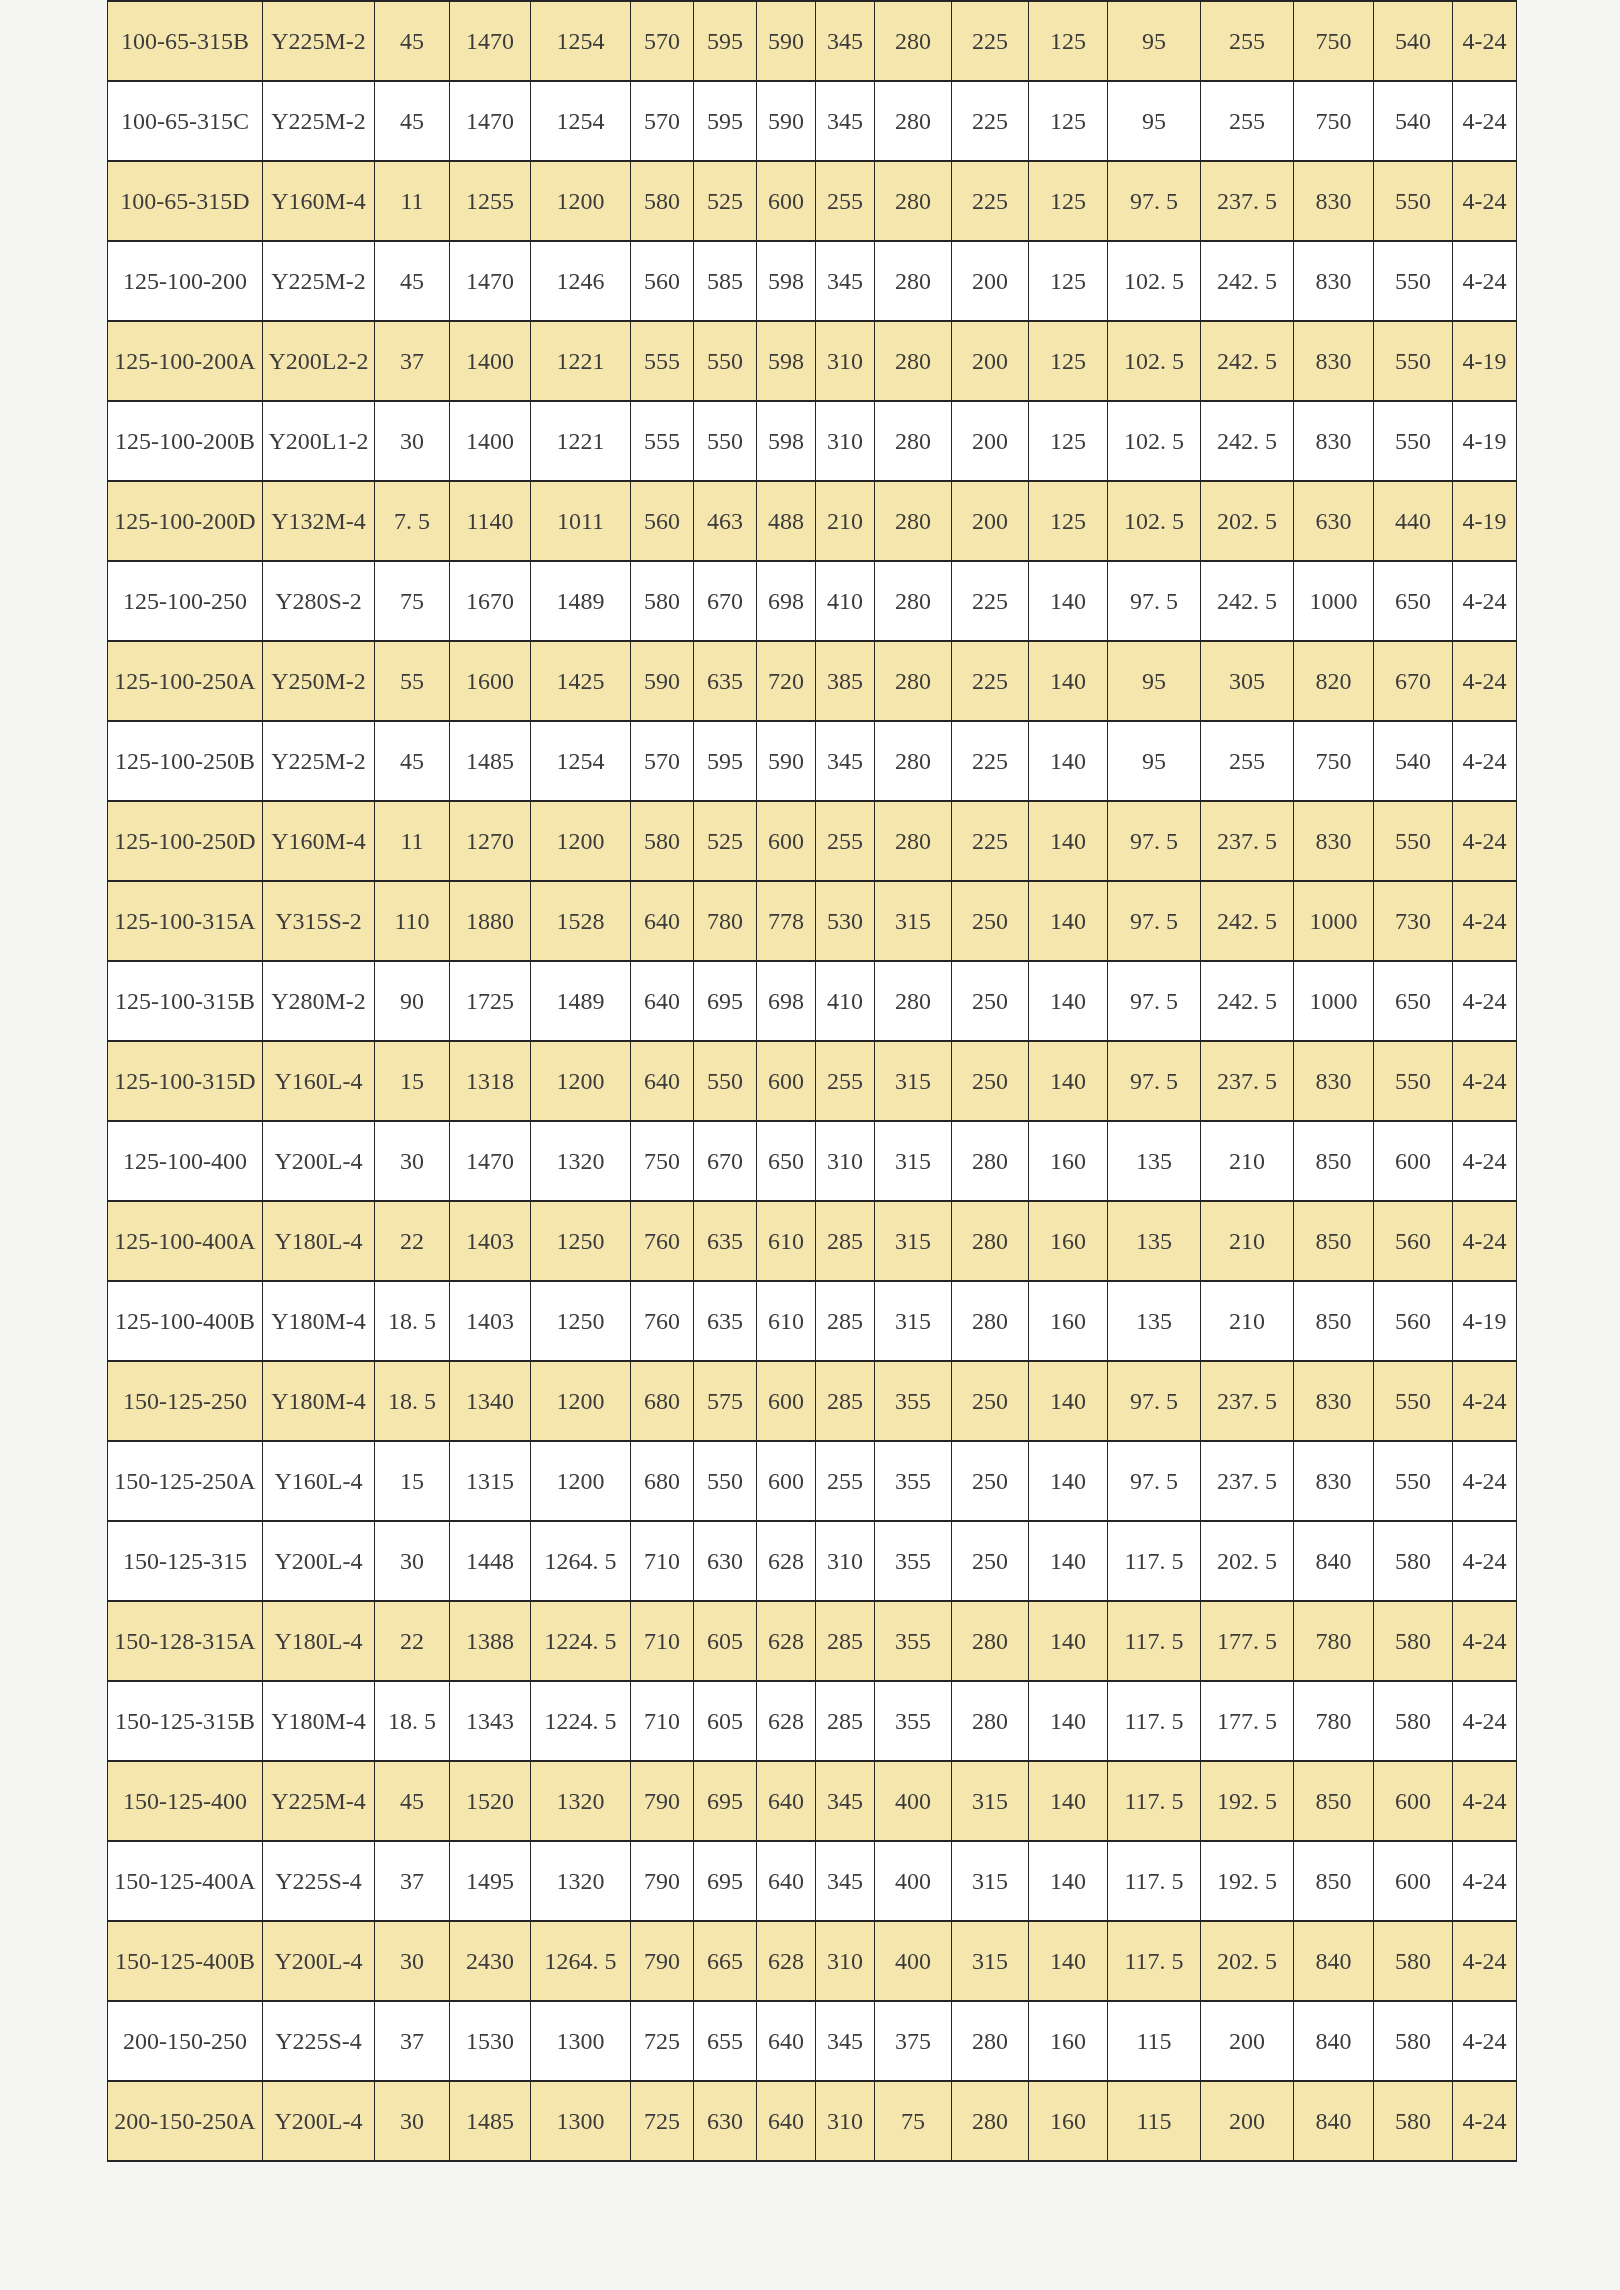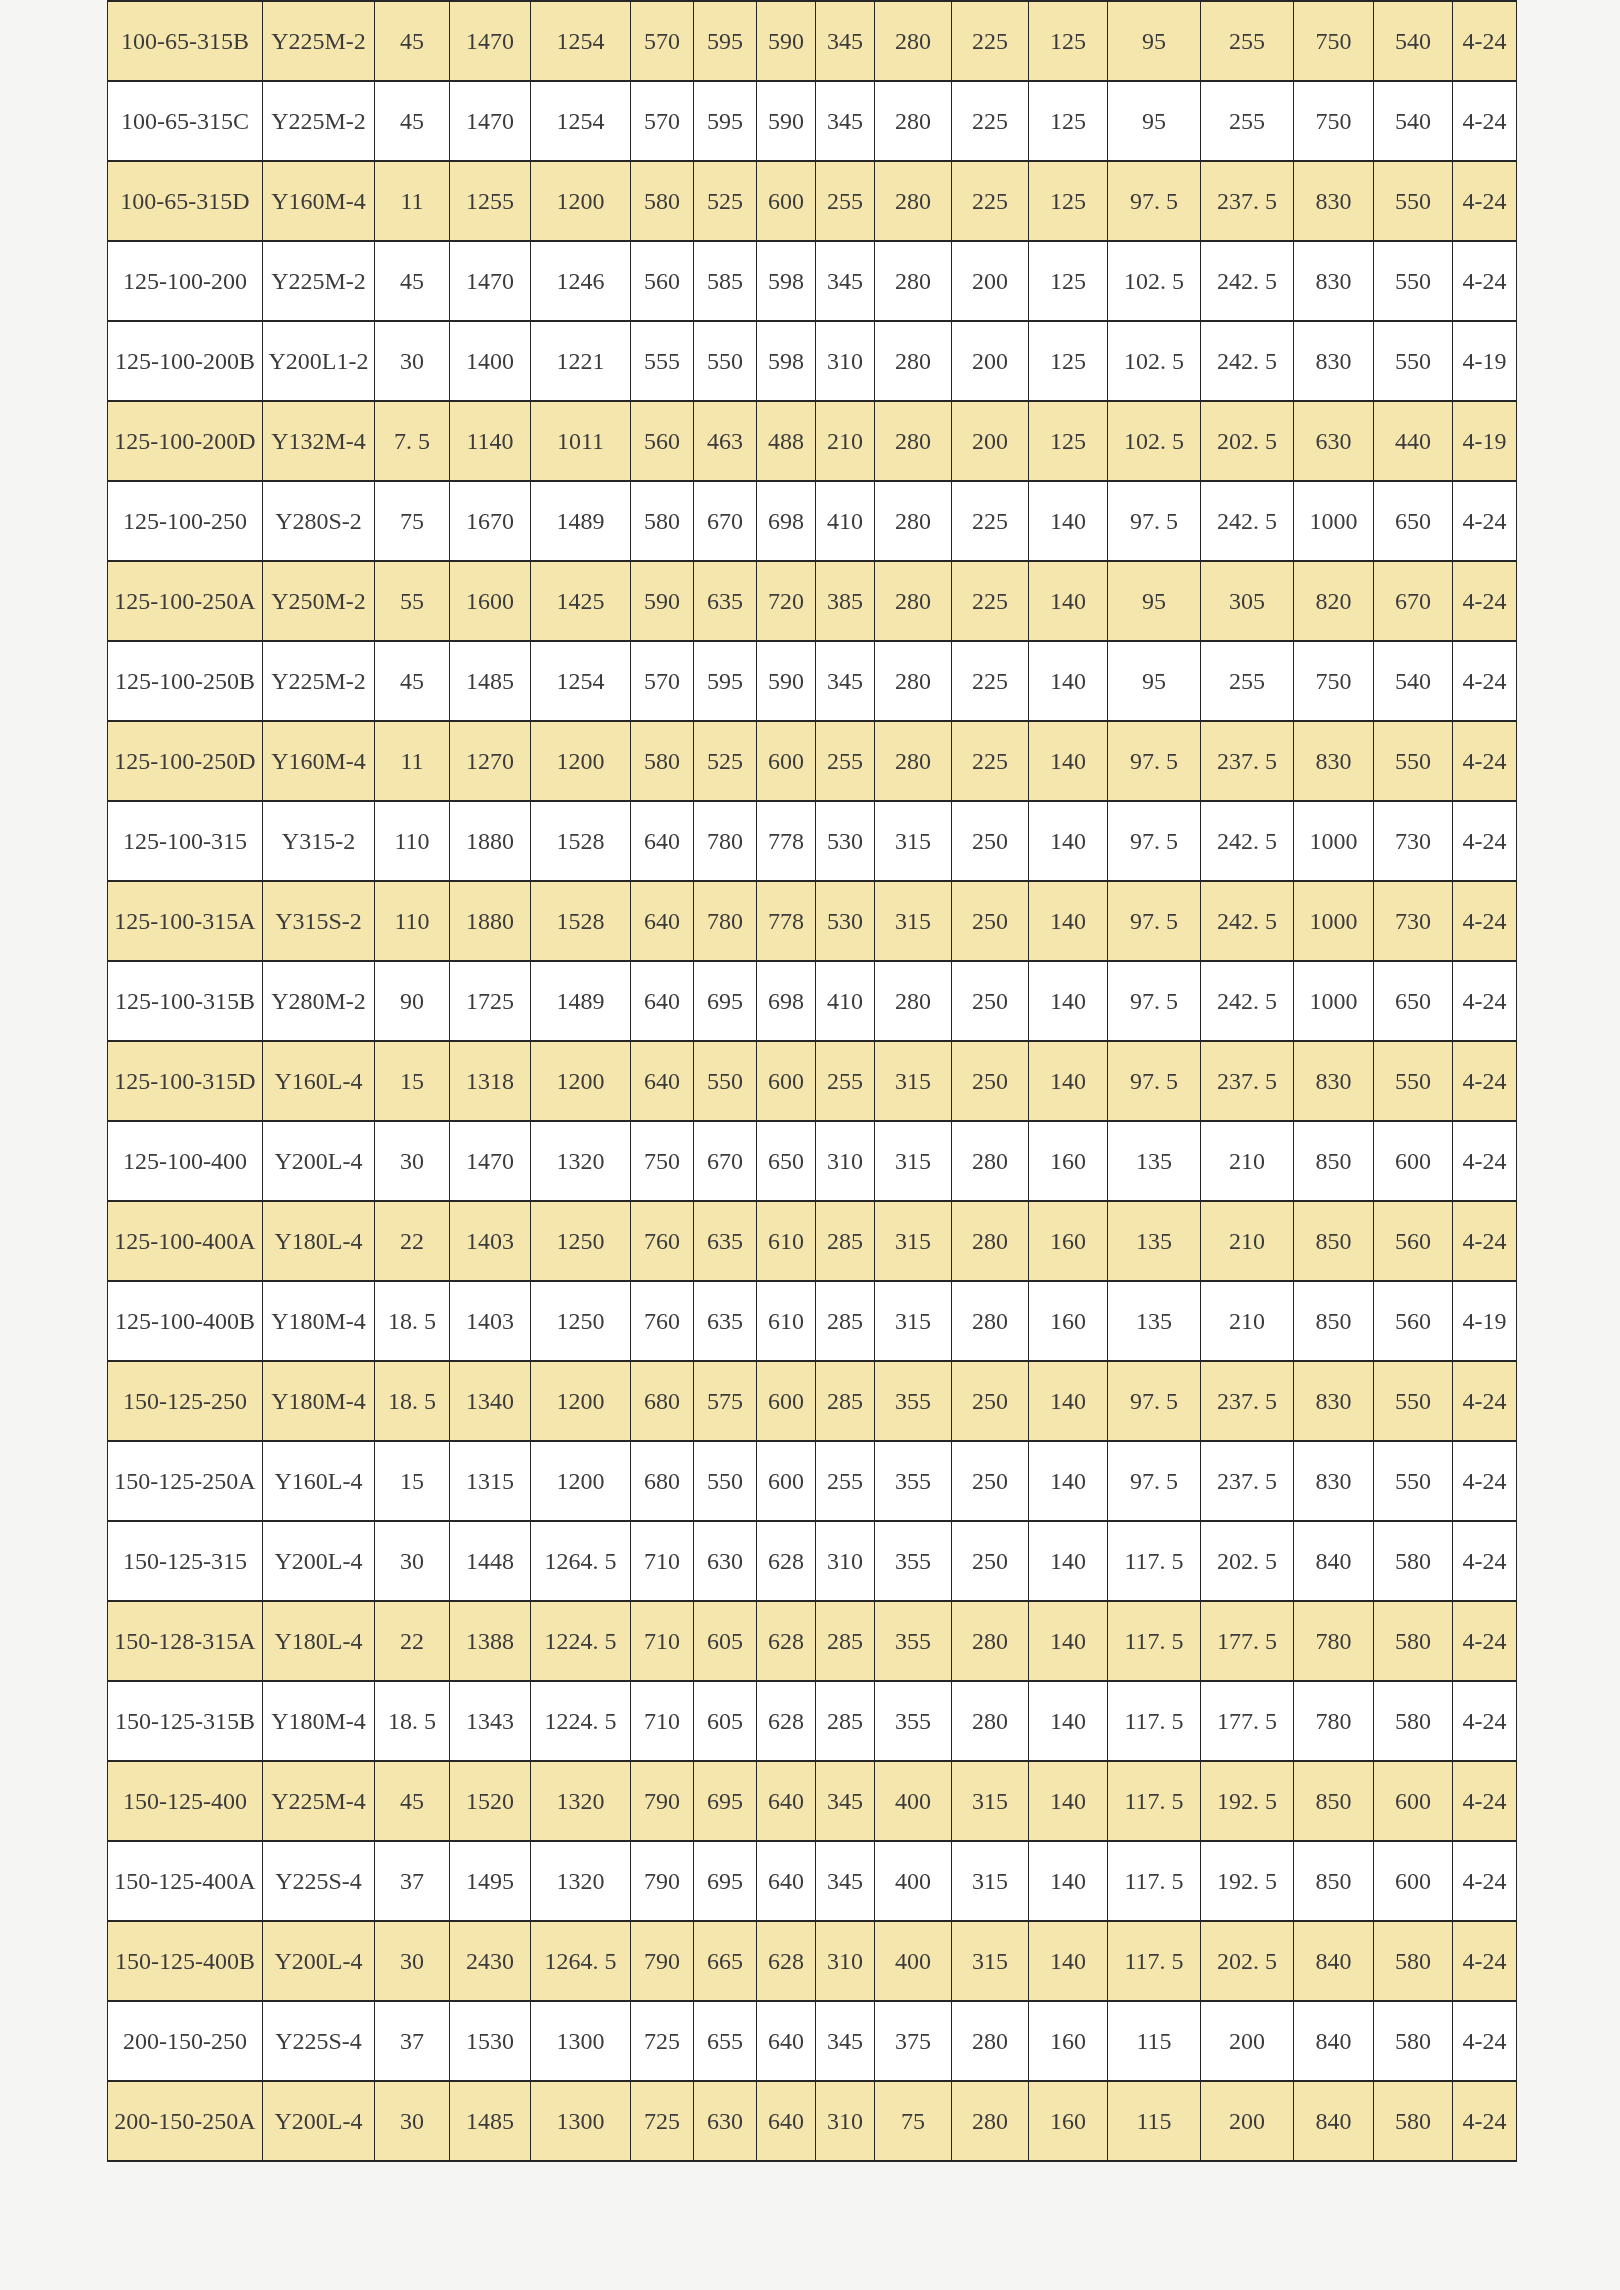--- a/index.html
+++ b/index.html
@@ -133,20 +133,39 @@
           <td>345</td>
           <td>280</td>
           <td>200</td>
           <td>125</td>
           <td>102. 5</td>
           <td>242. 5</td>
           <td>830</td>
           <td>550</td>
           <td>4-24</td>
         </tr>
+        <tr class="shaded">
+          <td>125-100-200A</td>
+          <td>Y200L2-2</td>
+          <td>37</td>
+          <td>1400</td>
+          <td>1221</td>
+          <td>555</td>
+          <td>550</td>
+          <td>598</td>
+          <td>310</td>
+          <td>280</td>
+          <td>200</td>
+          <td>125</td>
+          <td>102. 5</td>
+          <td>242. 5</td>
+          <td>830</td>
+          <td>550</td>
+          <td>4-19</td>
+        </tr>
         <tr>
           <td>125-100-200B</td>
           <td>Y200L1-2</td>
           <td>30</td>
           <td>1400</td>
           <td>1221</td>
           <td>555</td>
           <td>550</td>
           <td>598</td>
           <td>310</td>
@@ -245,39 +264,20 @@
           <td>525</td>
           <td>600</td>
           <td>255</td>
           <td>280</td>
           <td>225</td>
           <td>140</td>
           <td>97. 5</td>
           <td>237. 5</td>
           <td>830</td>
           <td>550</td>
-          <td>4-24</td>
-        </tr>
-        <tr>
-          <td>125-100-315</td>
-          <td>Y315-2</td>
-          <td>110</td>
-          <td>1880</td>
-          <td>1528</td>
-          <td>640</td>
-          <td>780</td>
-          <td>778</td>
-          <td>530</td>
-          <td>315</td>
-          <td>250</td>
-          <td>140</td>
-          <td>97. 5</td>
-          <td>242. 5</td>
-          <td>1000</td>
-          <td>730</td>
           <td>4-24</td>
         </tr>
         <tr class="shaded">
           <td>125-100-315A</td>
           <td>Y315S-2</td>
           <td>110</td>
           <td>1880</td>
           <td>1528</td>
           <td>640</td>
           <td>780</td>

